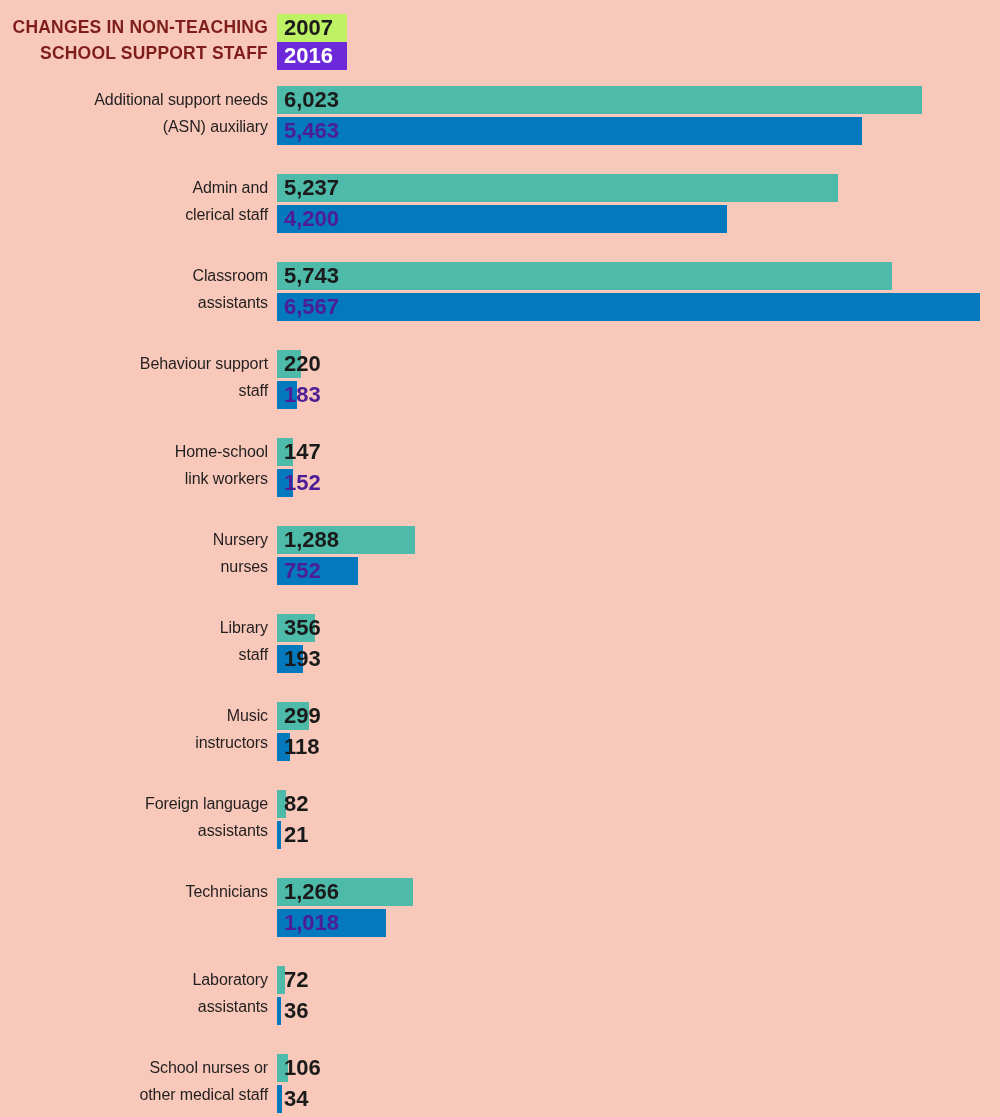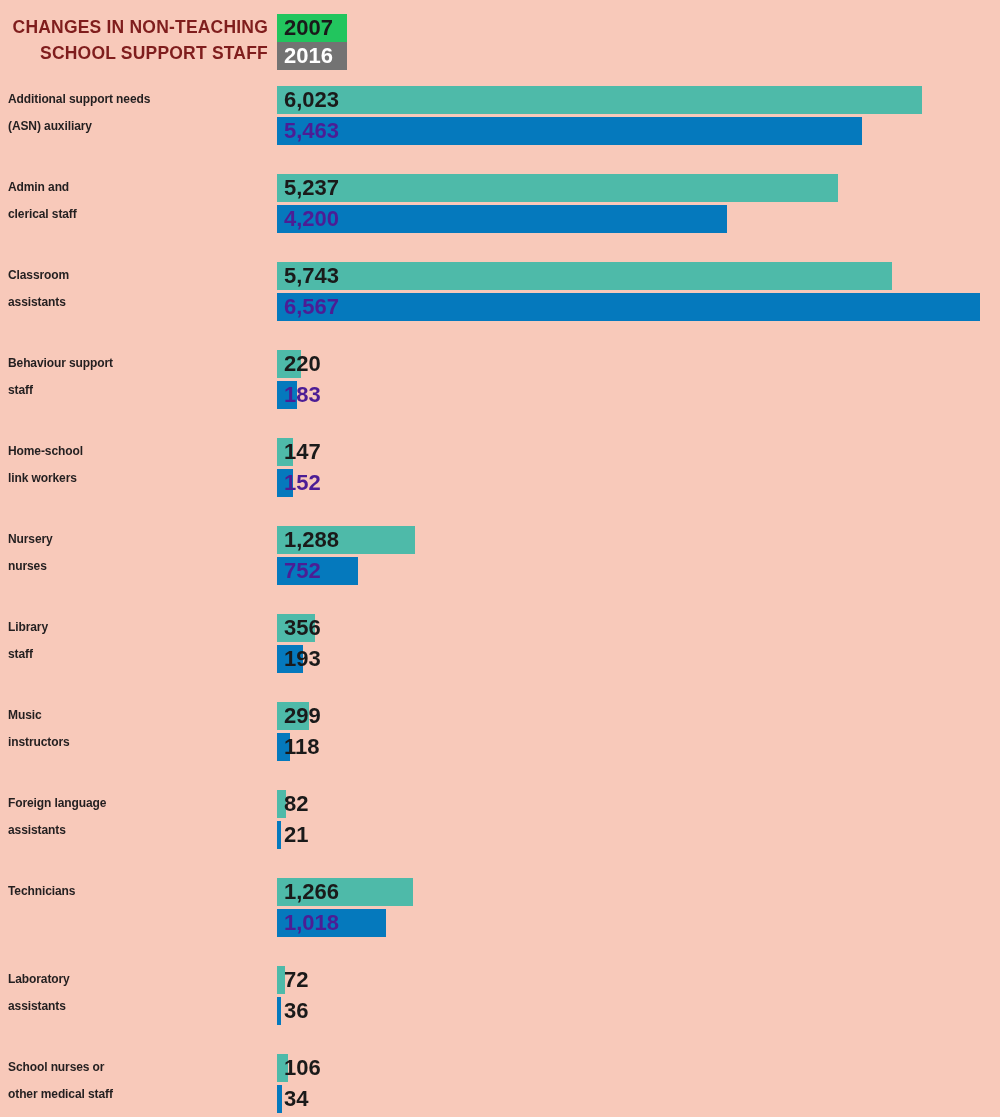--- a/index.html
+++ b/index.html
@@ -45,48 +45,49 @@
   .legend-swatch {
     width: 70px;
     height: 28px;
     line-height: 28px;
     font-size: 22px;
     font-weight: bold;
     padding-left: 7px;
     box-sizing: border-box;
   }
   .legend-2007 {
-    background: #22c55e;
+    background: #bef264;
     color: #1a1a1a;
   }
   .legend-2016 {
-    background: #737373;
+    background: #6d28d9;
     color: #ffffff;
   }
 
   
   .chart {
     position: absolute;
     left: 0;
     top: 86px;
     width: 1000px;
   }
   .row {
     position: relative;
     height: 62px;
     margin-bottom: 26px;
   }
   .row-label {
     position: absolute;
     right: 732px;       
     top: 0;
     width: 260px;
+    text-align: right;
     color: #231f20;
-    font-weight: bold;
-    font-size: 12px;
+    font-weight: normal;
+    font-size: 16px;
     line-height: 27px;
     letter-spacing: -0.1px;
   }
   .bars {
     position: absolute;
     left: 277px;
     top: 0;
     right: 0;
     height: 62px;
   }

